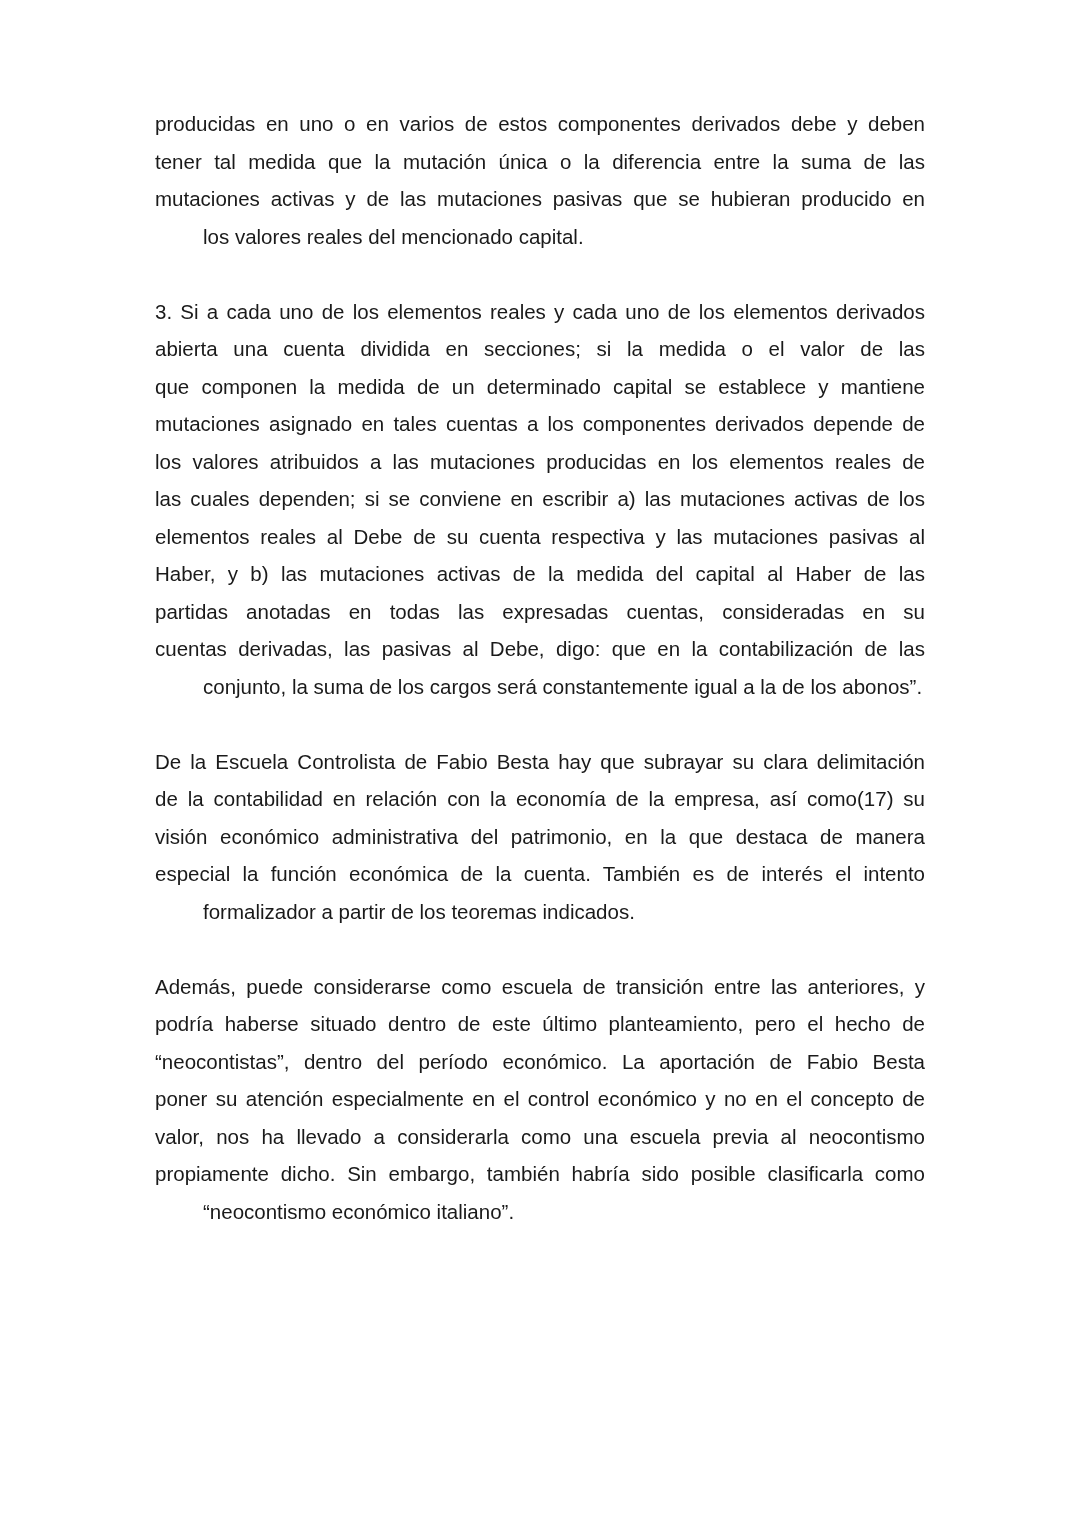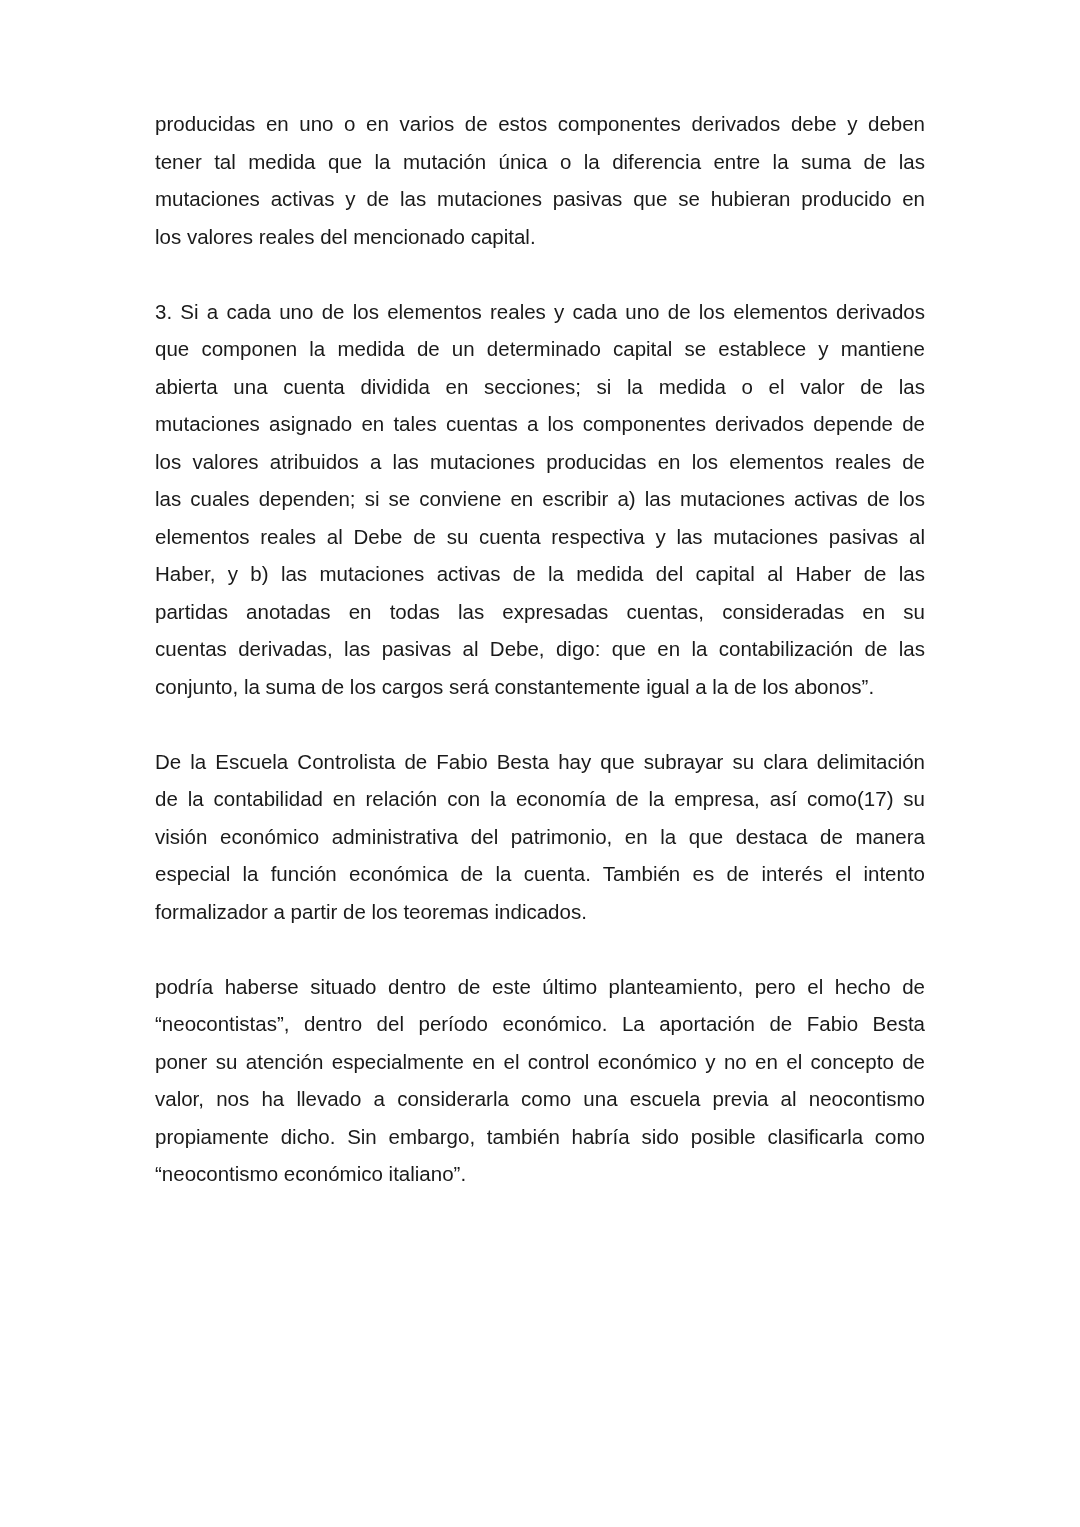--- a/index.html
+++ b/index.html
@@ -7,53 +7,54 @@
   .page {
     position: absolute; left: 155px; top: 105px; width: 770px;
     font-family: "Liberation Sans", sans-serif;
     font-size: 20.5px; color: #1a1a1a;
   }
   .para { margin: 0 0 37.5px 0; }
   .line {
     display: block; height: 37.5px; line-height: 37.5px;
     text-align: justify; text-align-last: justify; white-space: nowrap;
   }
-  .line.last { text-align-last: left; }
+  .line.last { text-align-last: left; margin-left: 48px; }
 </style>
 </head>
 <body>
 
 <div class="page">
   <div class="para">
     <span class="line">producidas en uno o en varios de estos componentes derivados debe y deben</span>
     <span class="line">tener tal medida que la mutación única o la diferencia entre la suma de las</span>
     <span class="line">mutaciones activas y de las mutaciones pasivas que se hubieran producido en</span>
     <span class="line last">los valores reales del mencionado capital.</span>
   </div>
   <div class="para">
     <span class="line">3. Si a cada uno de los elementos reales y cada uno de los elementos derivados</span>
+    <span class="line">abierta una cuenta dividida en secciones; si la medida o el valor de las</span>
     <span class="line">que componen la medida de un determinado capital se establece y mantiene</span>
-    <span class="line">abierta una cuenta dividida en secciones; si la medida o el valor de las</span>
     <span class="line">mutaciones asignado en tales cuentas a los componentes derivados depende de</span>
     <span class="line">los valores atribuidos a las mutaciones producidas en los elementos reales de</span>
     <span class="line">las cuales dependen; si se conviene en escribir a) las mutaciones activas de los</span>
     <span class="line">elementos reales al Debe de su cuenta respectiva y las mutaciones pasivas al</span>
     <span class="line">Haber, y b) las mutaciones activas de la medida del capital al Haber de las</span>
     <span class="line">partidas anotadas en todas las expresadas cuentas, consideradas en su</span>
     <span class="line">cuentas derivadas, las pasivas al Debe, digo: que en la contabilización de las</span>
     <span class="line last">conjunto, la suma de los cargos será constantemente igual a la de los abonos”.</span>
   </div>
   <div class="para">
     <span class="line">De la Escuela Controlista de Fabio Besta hay que subrayar su clara delimitación</span>
     <span class="line">de la contabilidad en relación con la economía de la empresa, así como(17) su</span>
     <span class="line">visión económico administrativa del patrimonio, en la que destaca de manera</span>
     <span class="line">especial la función económica de la cuenta. También es de interés el intento</span>
     <span class="line last">formalizador a partir de los teoremas indicados.</span>
   </div>
   <div class="para">
+    <span class="line">Además, puede considerarse como escuela de transición entre las anteriores, y</span>
     <span class="line">podría haberse situado dentro de este último planteamiento, pero el hecho de</span>
     <span class="line">“neocontistas”, dentro del período económico. La aportación de Fabio Besta</span>
     <span class="line">poner su atención especialmente en el control económico y no en el concepto de</span>
     <span class="line">valor, nos ha llevado a considerarla como una escuela previa al neocontismo</span>
     <span class="line">propiamente dicho. Sin embargo, también habría sido posible clasificarla como</span>
     <span class="line last">“neocontismo económico italiano”.</span>
   </div>
 </div>
 
 </body></html>

